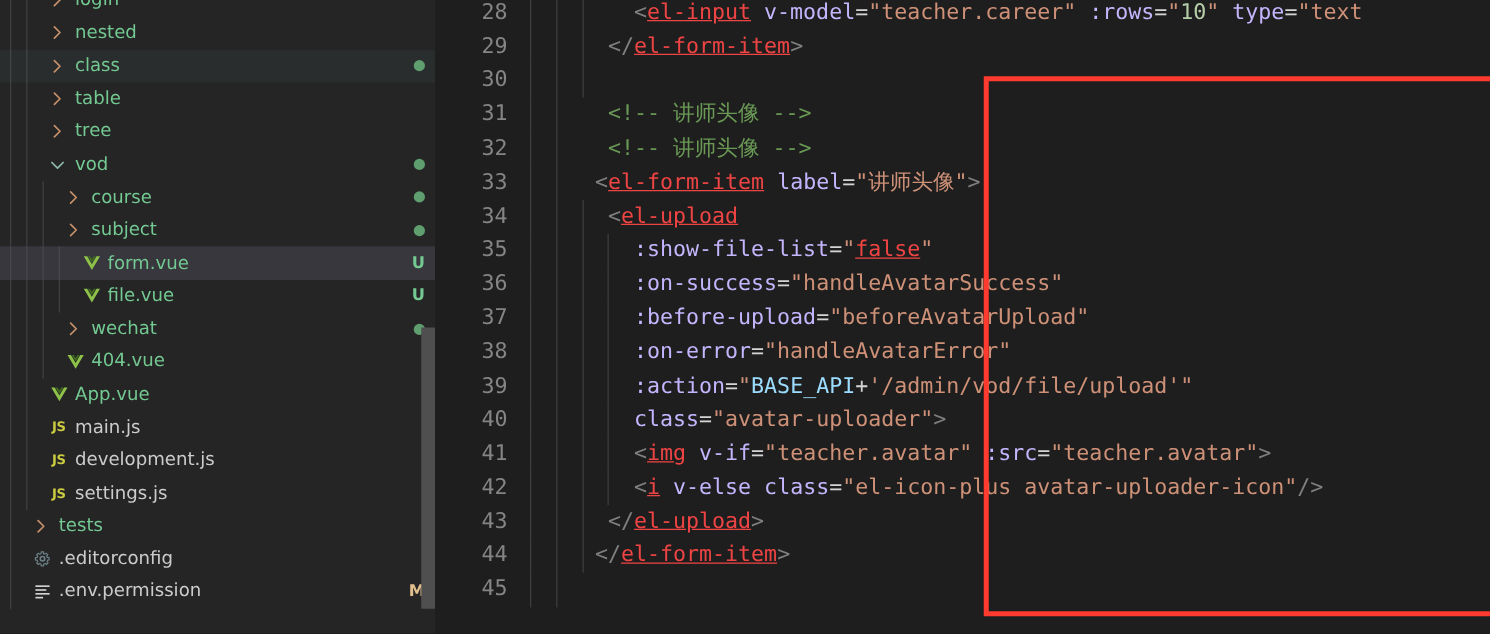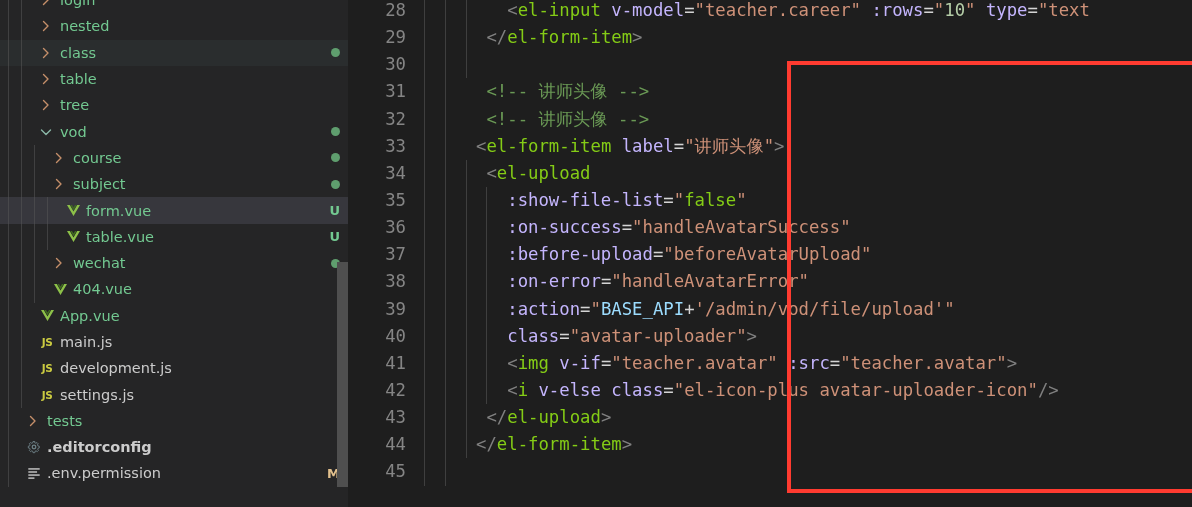--- a/index.html
+++ b/index.html
@@ -136,21 +136,21 @@
   
   .eguide {
     position: absolute;
     width: 1px;
     background: #555;
     opacity: .6;
     top: 0;
   }
 
   
-  .t-tag   { color: #84cc16; }
+  .t-tag   { color: #ef4444; text-decoration: underline; }
   .t-angle { color: #808080; }
   .t-attr  { color: #c4b5fd; }
   .t-str   { color: #ce9178; }
   .t-num   { color: #b5cea8; }
   .t-cmt   { color: #6a9955; }
   .t-op    { color: #d4d4d4; }
   .t-var   { color: #9cdcfe; }
   .t-plain { color: #d4d4d4; }
 
   
@@ -292,21 +292,21 @@
           <div class="guide" style="left: 21px;"></div>
           <div class="guide" style="left: 34px;"></div>
           <div class="guide" style="left: 47px;"></div>
           <div style="width: 64px; flex: 0 0 auto;"></div>
           <span class="fi">
             <svg class="vue-ico" viewBox="0 0 16 14">
               <path d="M1 1 L4 1 L8 8 L12 1 L15 1 L8 13 Z" fill="#8dc149"></path>
               <path d="M4.6 1 L6.4 1 L8 3.7 L9.6 1 L11.4 1 L8 6.6 Z" fill="#3f6b1f"></path>
             </svg>
           </span>
-          <span class="label file-green">table.vue</span>
+          <span class="label file-green">file.vue</span>
           <span class="badge u">U</span>
         </div>
         <div class="tree-row" style="height: 26.3px;">
           <div class="guide" style="left: 8px;"></div>
           <div class="guide" style="left: 21px;"></div>
           <div class="guide" style="left: 34px;"></div>
           <div style="width: 51px; flex: 0 0 auto;"></div>
           <span class="twisty">
             <svg viewBox="0 0 16 16">
               <path d="M5.5 3.5 L10 8 L5.5 12.5" fill="none" stroke="#c58f6a" stroke-width="1.4" stroke-linecap="round" stroke-linejoin="round"></path>
@@ -372,21 +372,21 @@
           <div class="guide" style="left: 8px;"></div>
           <div style="width: 25px; flex: 0 0 auto;"></div>
           <span class="twisty">
             <svg viewBox="0 0 16 16">
               <path d="M5.5 3.5 L10 8 L5.5 12.5" fill="none" stroke="#c58f6a" stroke-width="1.4" stroke-linecap="round" stroke-linejoin="round"></path>
             </svg>
           </span>
           <span style="width: 6px;"></span>
           <span class="label folder-green">tests</span>
         </div>
-        <div class="tree-row" style="height: 26.3px; font-weight: bold;">
+        <div class="tree-row" style="height: 26.3px;">
           <div class="guide" style="left: 8px;"></div>
           <div style="width: 25px; flex: 0 0 auto;"></div>
           <span class="fi">
             <svg class="gear-ico" viewBox="0 0 16 16">
               <path d="M8 5.2a2.8 2.8 0 1 0 0 5.6 2.8 2.8 0 0 0 0-5.6zm0 4.1a1.3 1.3 0 1 1 0-2.6 1.3 1.3 0 0 1 0 2.6z" fill="#6d8086"></path>
               <path d="M14 9.1v-2l-1.6-.3a4.7 4.7 0 0 0-.5-1.2l.9-1.3-1.4-1.4-1.3.9a4.7 4.7 0 0 0-1.2-.5L8.9 1.7h-2l-.3 1.6a4.7 4.7 0 0 0-1.2.5l-1.3-.9L2.7 4.3l.9 1.3a4.7 4.7 0 0 0-.5 1.2L1.5 7.1v2l1.6.3c.11.43.28.84.5 1.2l-.9 1.3 1.4 1.4 1.3-.9c.37.22.78.39 1.2.5l.3 1.6h2l.3-1.6c.43-.11.84-.28 1.2-.5l1.3.9 1.4-1.4-.9-1.3c.22-.37.39-.78.5-1.2L14 9.1z" fill="none" stroke="#6d8086" stroke-width="1.1"></path>
             </svg>
           </span>
           <span class="label plain">.editorconfig</span>
         </div>

